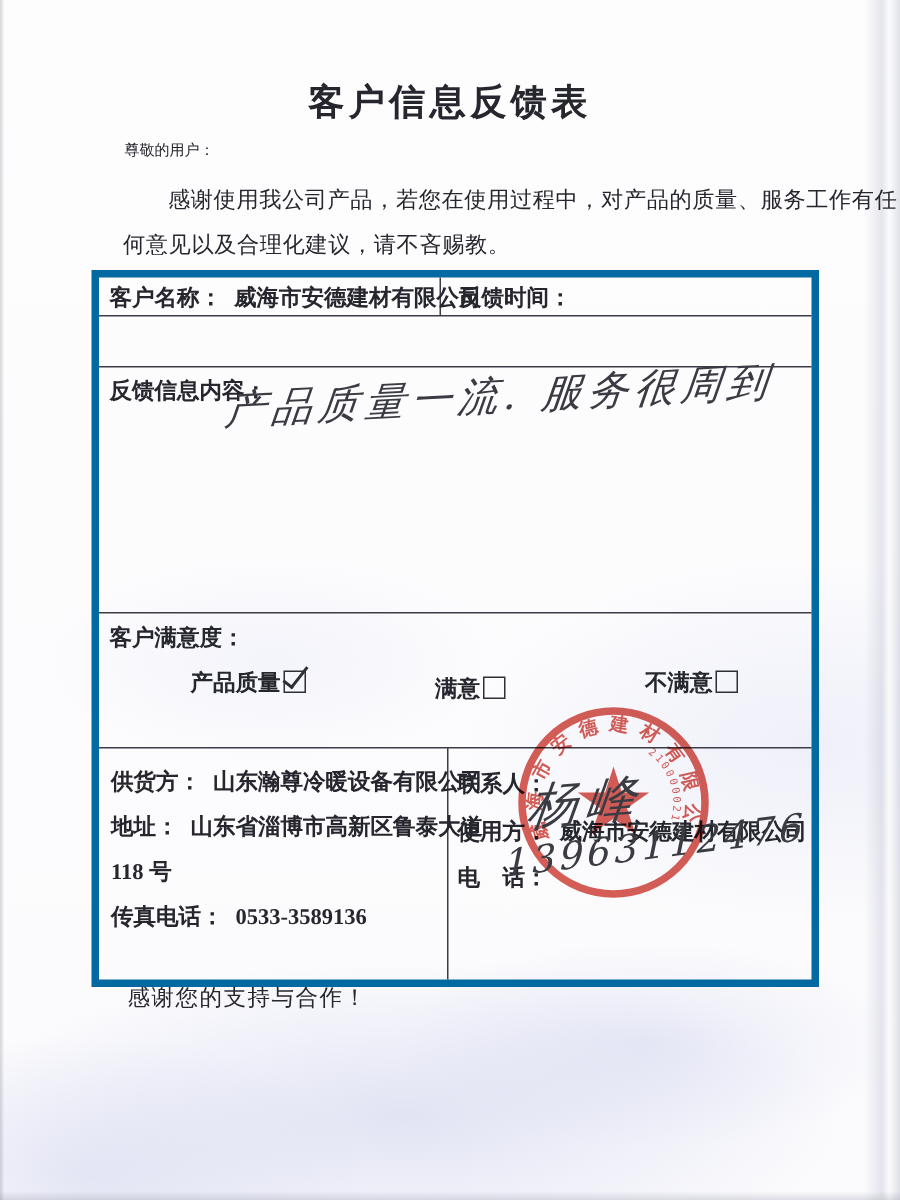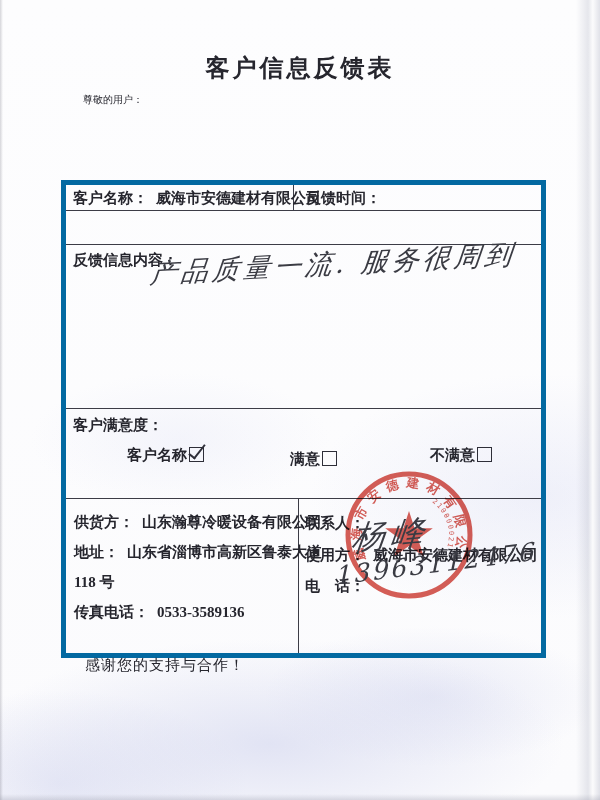--- a/index.html
+++ b/index.html
@@ -55,20 +55,22 @@
 <body>
 
 <div class="screen">
   <div class="paper"></div>
   <div class="edge-left"></div>
   <div class="edge-right"></div>
   <div class="edge-bottom"></div>
 
   <div class="title">客户信息反馈表</div>
   <div class="salutation">尊敬的用户：</div>
+  <div class="intro1">感谢使用我公司产品，若您在使用过程中，对产品的质量、服务工作有任</div>
+  <div class="intro2">何意见以及合理化建议，请不吝赐教。</div>
 
   <div class="tbl">
 
     <div class="hl" style="top:25px"></div>
     <div class="hl" style="top:59px"></div>
     <div class="hl" style="top:223px"></div>
     <div class="hl" style="top:313px"></div>
     <div class="vl" style="left:227px;top:0;height:25px"></div>
     <div class="vl" style="left:232px;top:313px;height:155px"></div>
 
@@ -77,21 +79,21 @@
     </div>
     <div class="cellline" style="left:240px;top:4px">
       <span>反馈时间：</span>
     </div>
 
 
     <div class="cellline" style="left:7px;top:66px">反馈信息内容：</div>
 
     <div class="cellline" style="left:7px;top:231px">客户满意度：</div>
     <div>
-      <span class="cellline" style="left:61px;top:261px"><span>客户名称</span><span class="cb tick"></span></span>
+      <span class="cellline" style="left:61px;top:261px"><span>产品质量</span><span class="cb tick"></span></span>
       <span class="cellline" style="left:224px;top:265px"><span>满意</span><span class="cb"></span></span>
       <span class="cellline" style="left:364px;top:261px"><span>不满意</span><span class="cb"></span></span>
     </div>
 
     <div class="cellline" style="left:8px;top:322px">
       <div class="r5line"><span class="lbl">供货方：</span><span>山东瀚尊冷暖设备有限公司</span></div>
       <div class="r5line"><span class="lbl">地址：</span><span>山东省淄博市高新区鲁泰大道</span></div>
       <div class="r5line">118 号</div>
       <div class="r5line"><span class="lbl">传真电话：</span><span>0533-3589136</span></div>
     </div>

